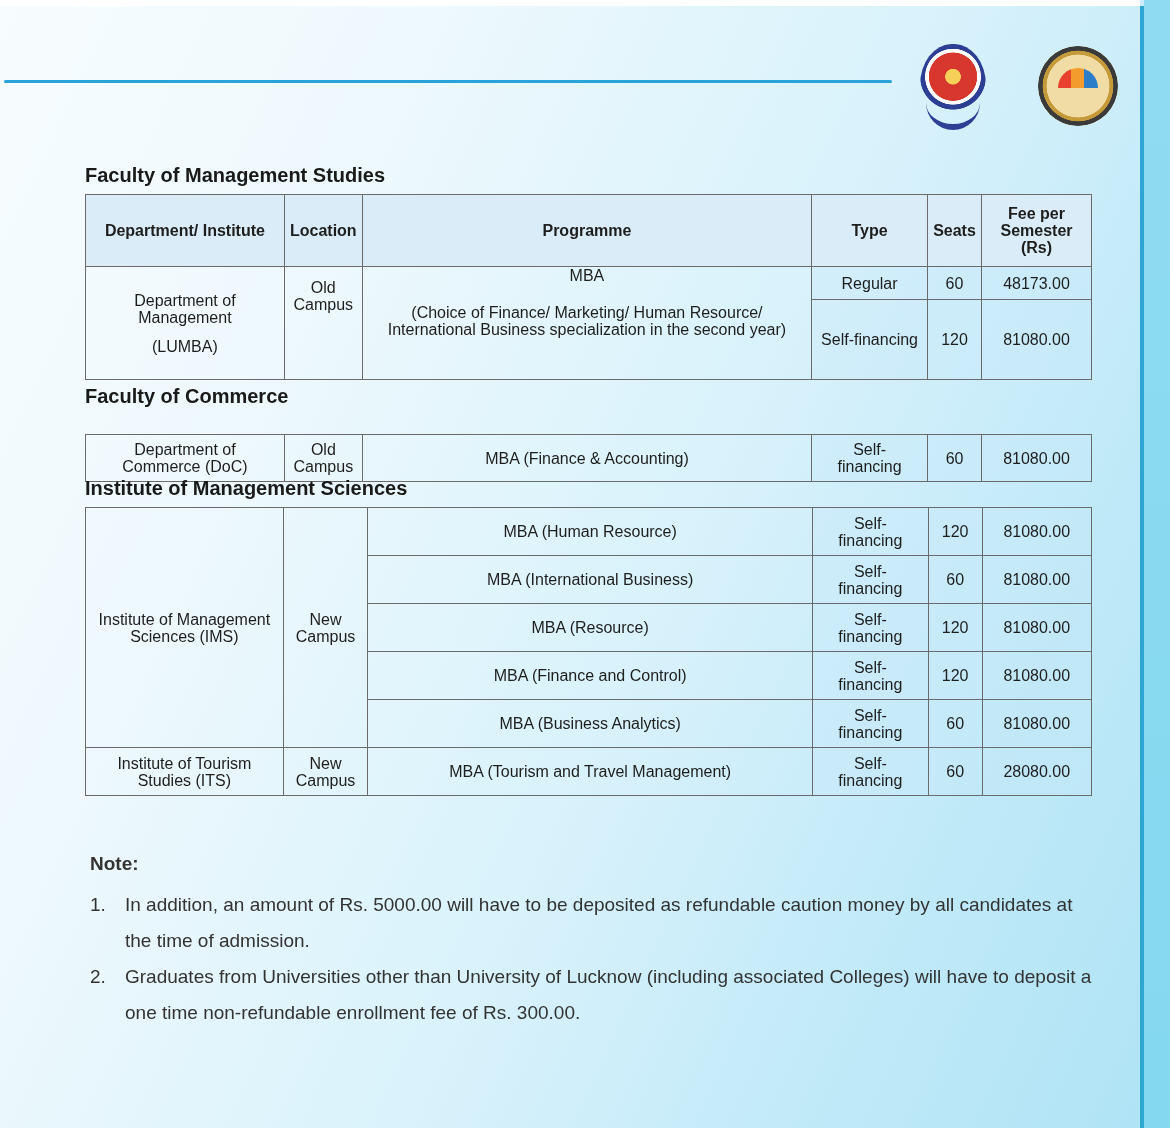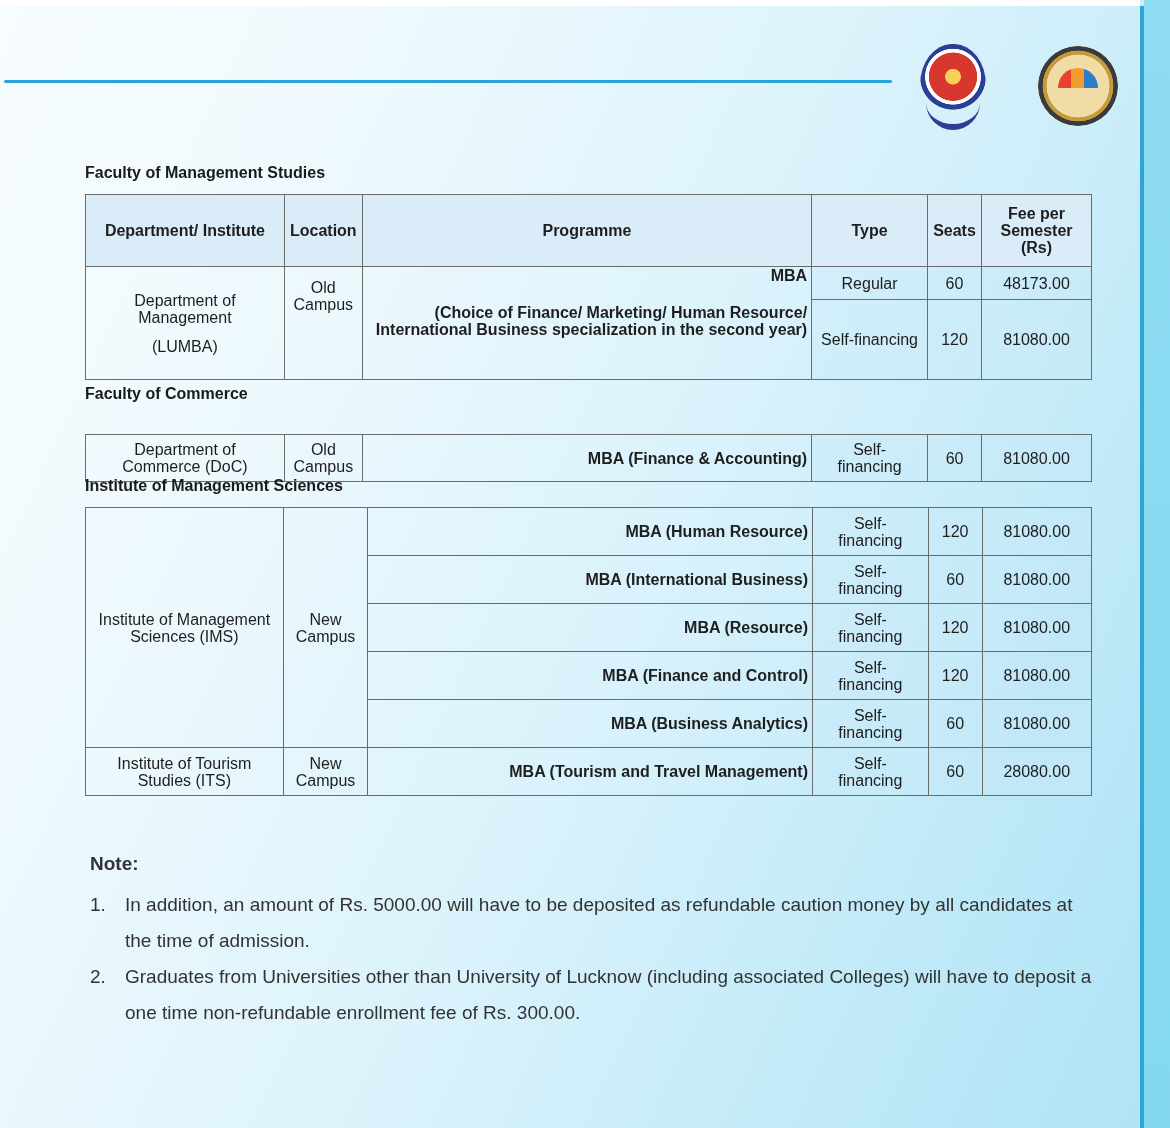--- a/index.html
+++ b/index.html
@@ -44,35 +44,35 @@
       background: radial-gradient(circle, #f2dca5 0 55%, #c59a3b 56% 62%, #3a3a3a 63% 70%, #d1b36a 71% 100%);
     }
     .logo-naac::before {
       content: ""; position: absolute; left: 20px; top: 22px; width: 40px; height: 20px;
       border-radius: 20px 20px 0 0;
       background: linear-gradient(90deg, #e8422e 0 33%, #f39b2c 33% 66%, #2d7ec9 66% 100%);
     }
 
     .section-title {
       position: absolute; left: 85px;
-      font-weight: bold; font-size: 16px; color: #1a1a1a;
+      font-weight: bold; font-size: 20px; color: #1a1a1a;
     }
     table {
       position: absolute; left: 85px; width: 1007px;
       border-collapse: collapse;
       font-size: 16px;
     }
     td, th {
       border: 1.5px solid #6b6b6b;
       text-align: center; vertical-align: middle;
       line-height: 17px;
       padding: 0 4px;
     }
     th { font-weight: bold; background: #d9ecf7; }
-    td.prog { text-align: right; font-weight: bold; }
+    td.prog { text-align: center; font-weight: normal; }
     col.c1 { width: 199px; }
     col.c2 { width: 78px; }
     col.c3 { width: 450px; }
     col.c4 { width: 116px; }
     col.c5 { width: 54px; }
     col.c6 { width: 110px; }
     .tint { background: rgba(200, 232, 248, 0.35); }
 
     .note-title {
       position: absolute; left: 90px; top: 853px; font-size: 19px; font-weight: bold; color: #333;

